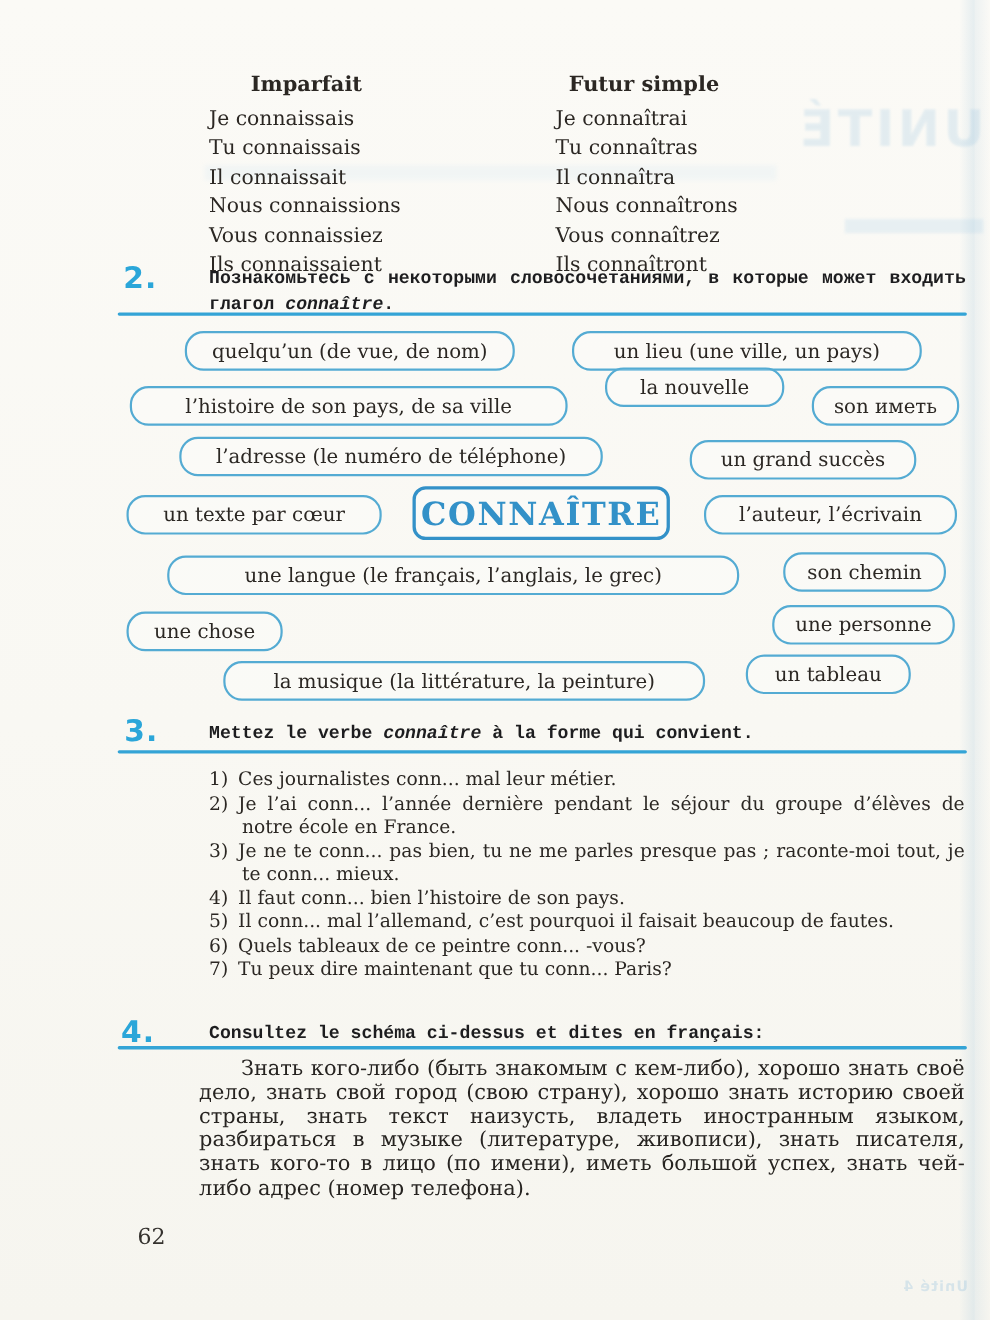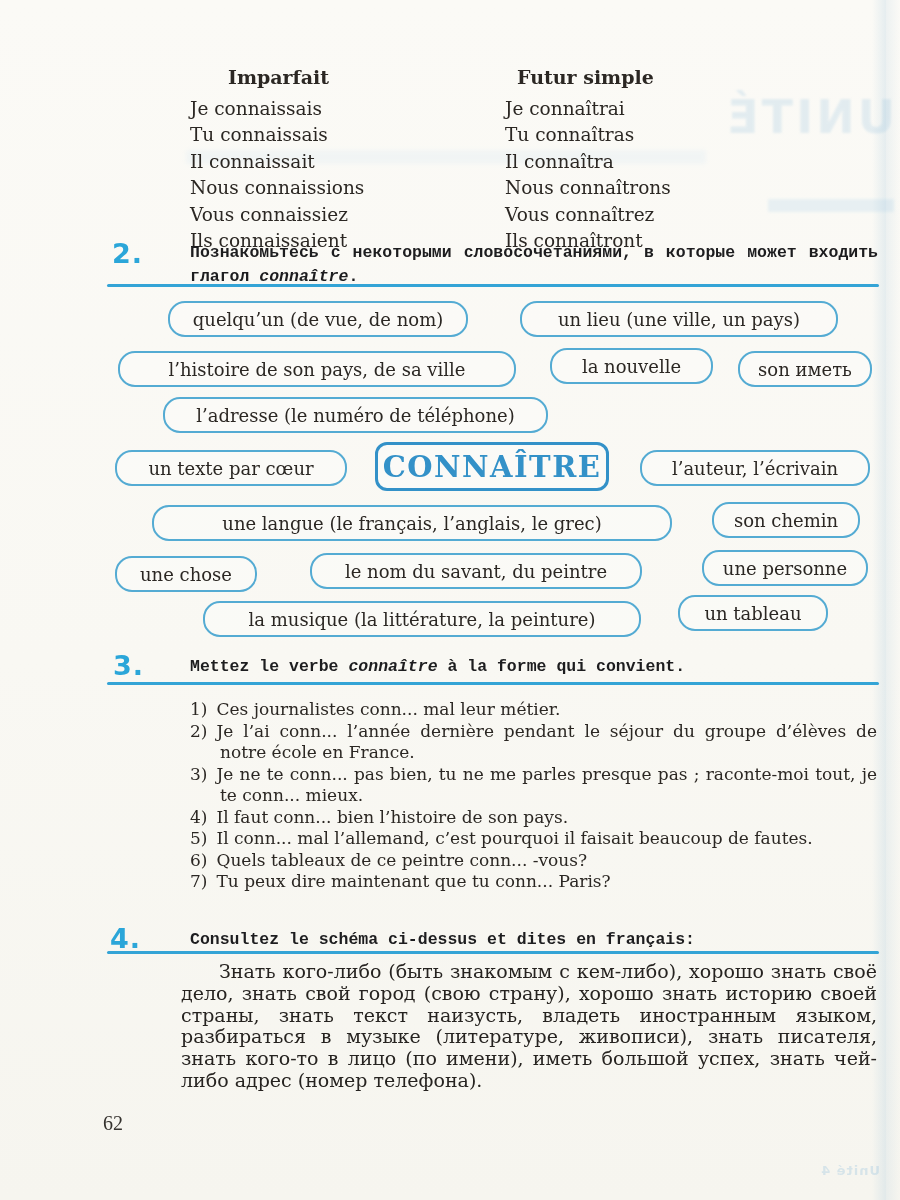--- a/index.html
+++ b/index.html
@@ -71,21 +71,21 @@
   }
   .ex3-item .inum { margin-right:9px; }
 
   
   .ex4-body {
     position:absolute; left:181px; top:961px; width:696px;
     font-size:19px; line-height:21.8px; text-align:justify; text-indent:38px;
     color:#262320;
   }
 
-  .page-number { position:absolute; left:103px; top:1112px; font-size:20px; color:#35322e;font-family:Liberation Serif, serif; }
+  .page-number { position:absolute; left:125px; top:1112px; font-size:20px; color:#35322e; }
 
   i { font-style:italic; }
 </style>
 </head>
 <body>
 
 <div class="page">
 
   <div class="ghost ghost-top">UNITÉ</div>
   <div class="ghost-band"></div>
@@ -114,34 +114,34 @@
   </div>
 
   <div class="ex-num" style="left:112px; top:238px;">2.</div>
   <div class="instr" style="top:241px;"><span>Познакомьтесь с некоторыми словосочетаниями, в которые может входить глагол </span><i>connaître</i><span>.</span></div>
   <div class="rule" style="top:284px;"></div>
 
   <div class="bubble" style="left:168px; top:301px; width:300px;">quelqu’un (de vue, de nom)</div>
   <div class="bubble" style="left:520px; top:301px; width:318px;">un lieu (une ville, un pays)</div>
 
   <div class="bubble" style="left:118px; top:351px; width:398px;">l’histoire de son pays, de sa ville</div>
-  <div class="bubble" style="left:550px; top:348px; width:163px;">la nouvelle</div>
+  <div class="bubble" style="left:550px; top:334px; width:163px;">la nouvelle</div>
   <div class="bubble" style="left:738px; top:351px; width:134px;">son иметь</div>
 
   <div class="bubble" style="left:163px; top:397px; width:385px;">l’adresse (le numéro de téléphone)</div>
+  <div class="bubble" style="left:627px; top:400px; width:206px;">un grand succès</div>
 
   <div class="bubble" style="left:115px; top:450px; width:232px;">un texte par cœur</div>
   <div class="connaitre" style="left:375px; top:442px; width:234px; height:49px;">CONNAÎTRE</div>
   <div class="bubble" style="left:640px; top:450px; width:230px;">l’auteur, l’écrivain</div>
 
   <div class="bubble" style="left:712px; top:502px; width:148px;">son chemin</div>
   <div class="bubble" style="left:152px; top:505px; width:520px;">une langue (le français, l’anglais, le grec)</div>
 
   <div class="bubble" style="left:115px; top:556px; width:142px;">une chose</div>
-  <div class="bubble" style="left:310px; top:553px; width:332px;">le nom du savant, du peintre</div>
   <div class="bubble" style="left:702px; top:550px; width:166px;text-align:center;">une personne</div>
 
   <div class="bubble" style="left:203px; top:601px; width:438px;">la musique (la littérature, la peinture)</div>
   <div class="bubble" style="left:678px; top:595px; width:150px;">un tableau</div>
 
   <div class="ex-num" style="left:113px; top:650px;">3.</div>
   <div class="instr" style="top:655px;"><span>Mettez le verbe </span><i>connaître</i><span> à la forme qui convient.</span></div>
   <div class="rule" style="top:682px;"></div>
 
   <div class="ex3-list">

